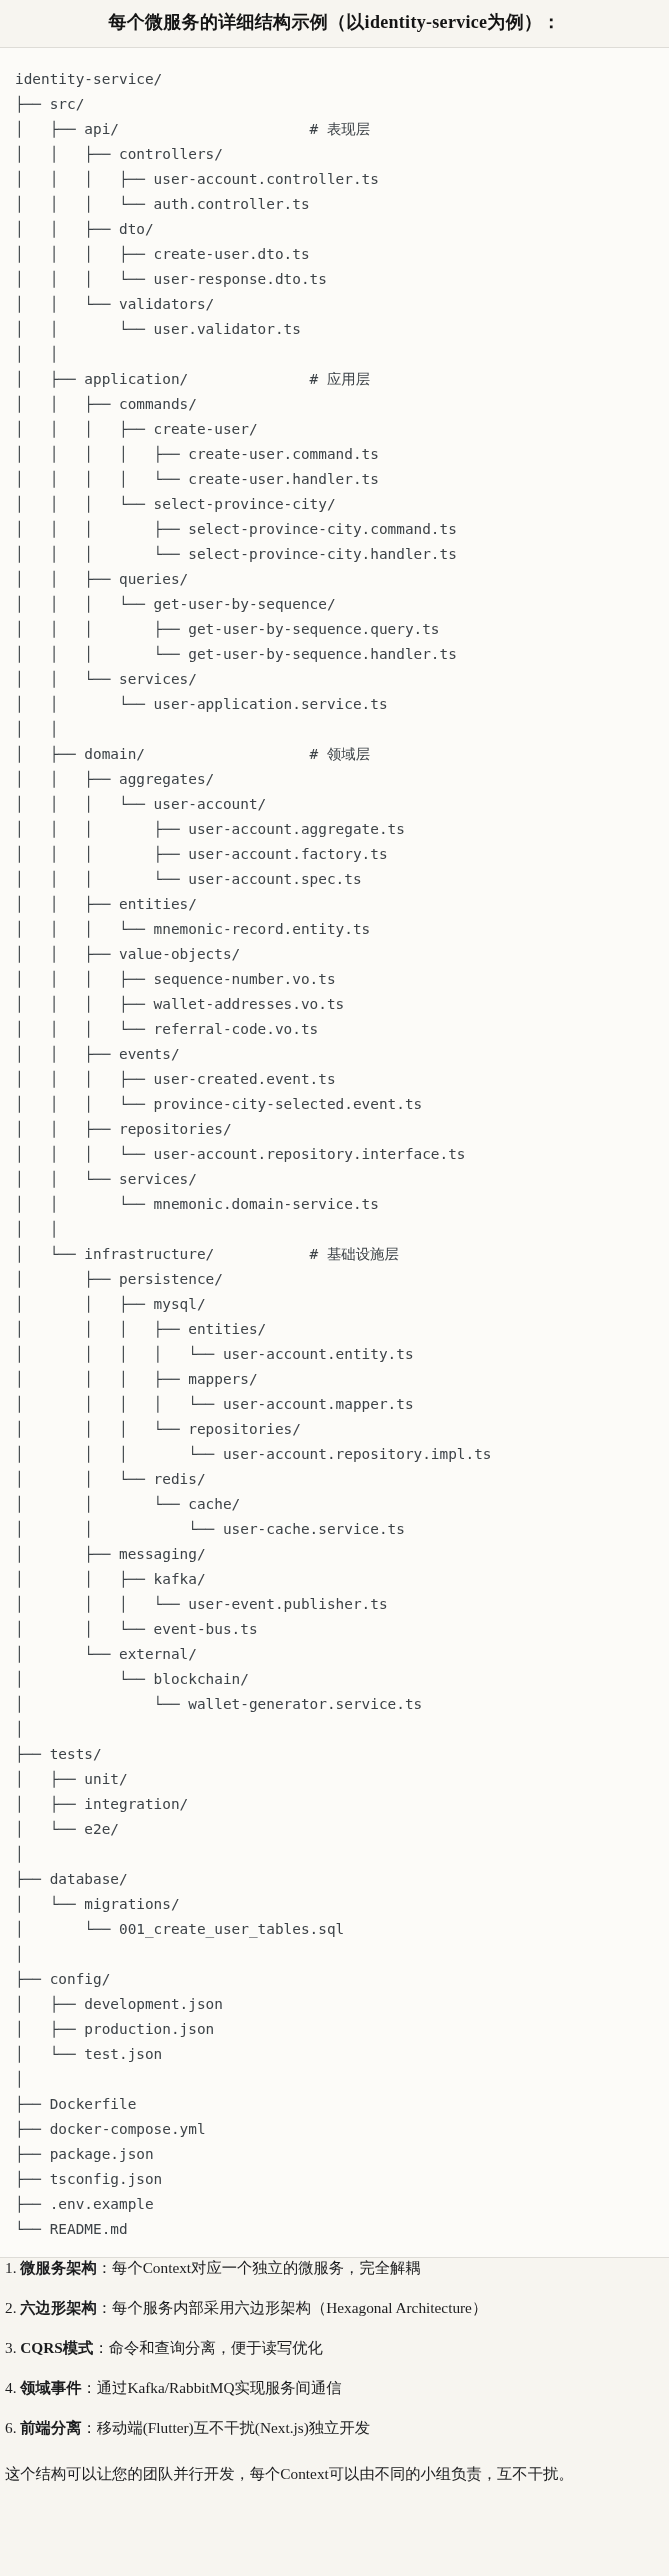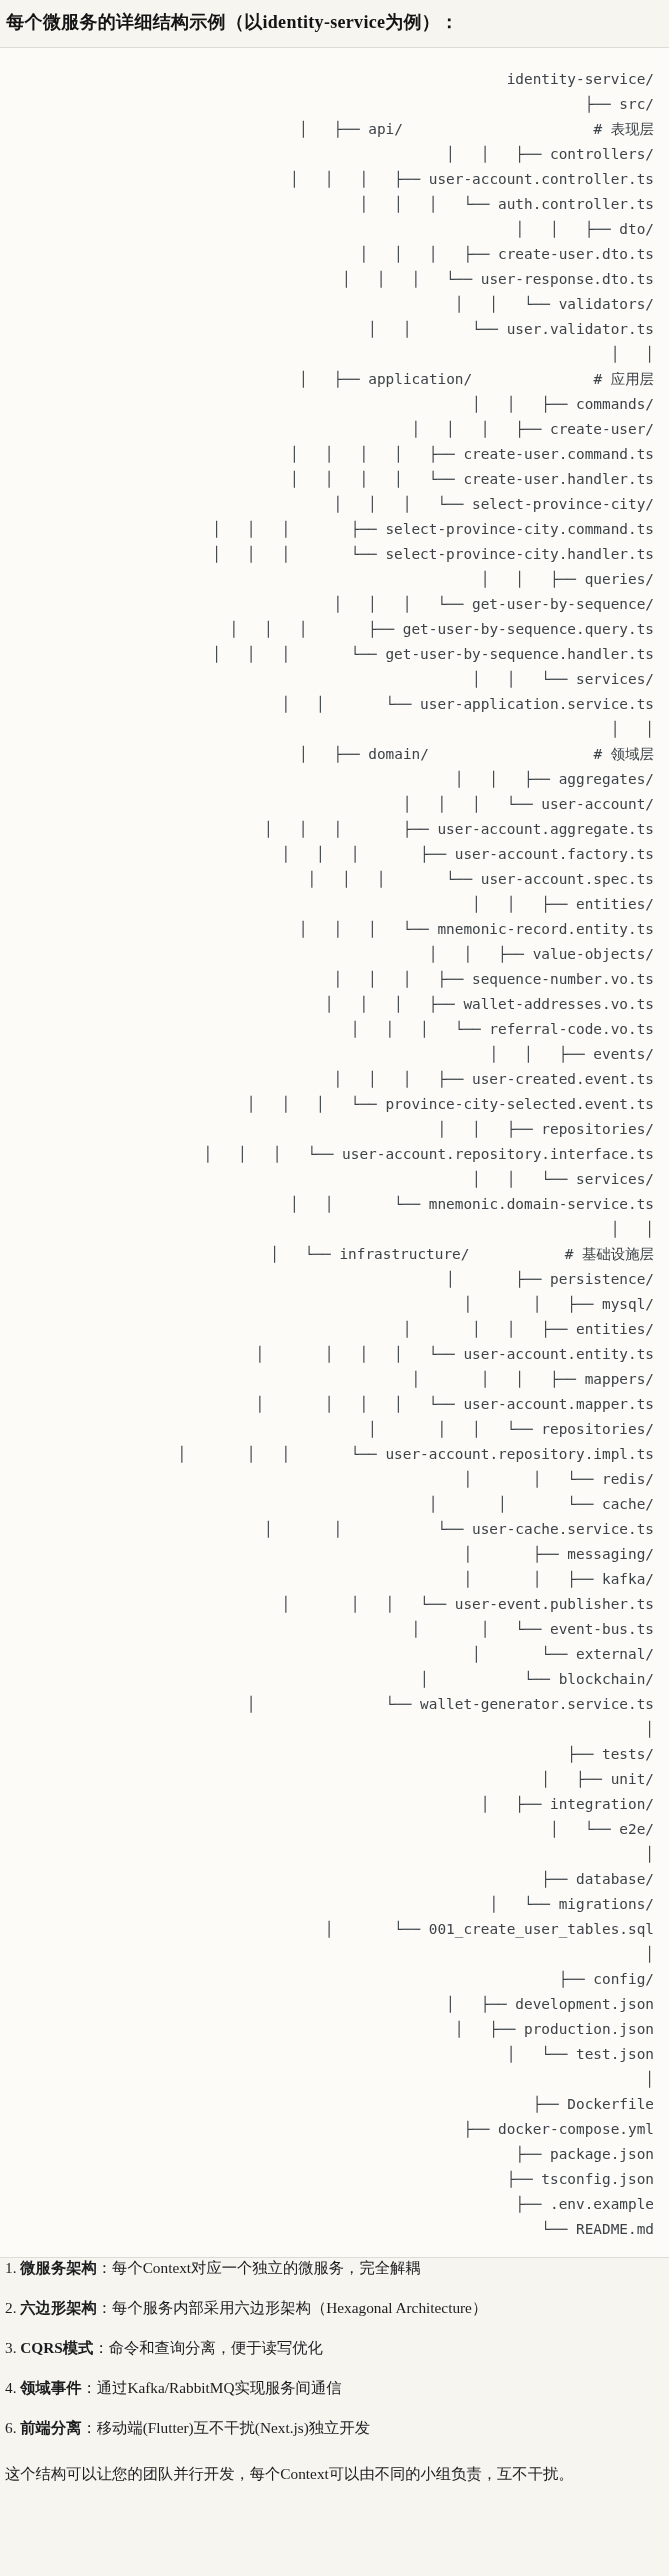--- a/index.html
+++ b/index.html
@@ -13,31 +13,31 @@
   }
   .page { width: 669px; }
 
   h1.doc-title {
     font-size: 18px;
     font-weight: bold;
     margin: 0;
     padding: 10px 6.3px 12.5px 6.3px;
     color: #141414;
     letter-spacing: 0.3px;
+    text-align: center;
   }
 
   .code-block {
     background: #fcfbf8;
     border-top: 0.6px solid #dedcd7;
     border-bottom: 0.6px solid #dedcd7;
     padding: 19px 15px 15px 15px;
     box-sizing: border-box;
     width: 669px;
     overflow: hidden;
-    text-align: right;
   }
   .code-block pre {
     margin: 0;
     font-family: "DejaVu Sans Mono", monospace;
     font-size: 14.4px;
     line-height: 25px;
     color: #3c4247;
     white-space: pre;
   }
 

